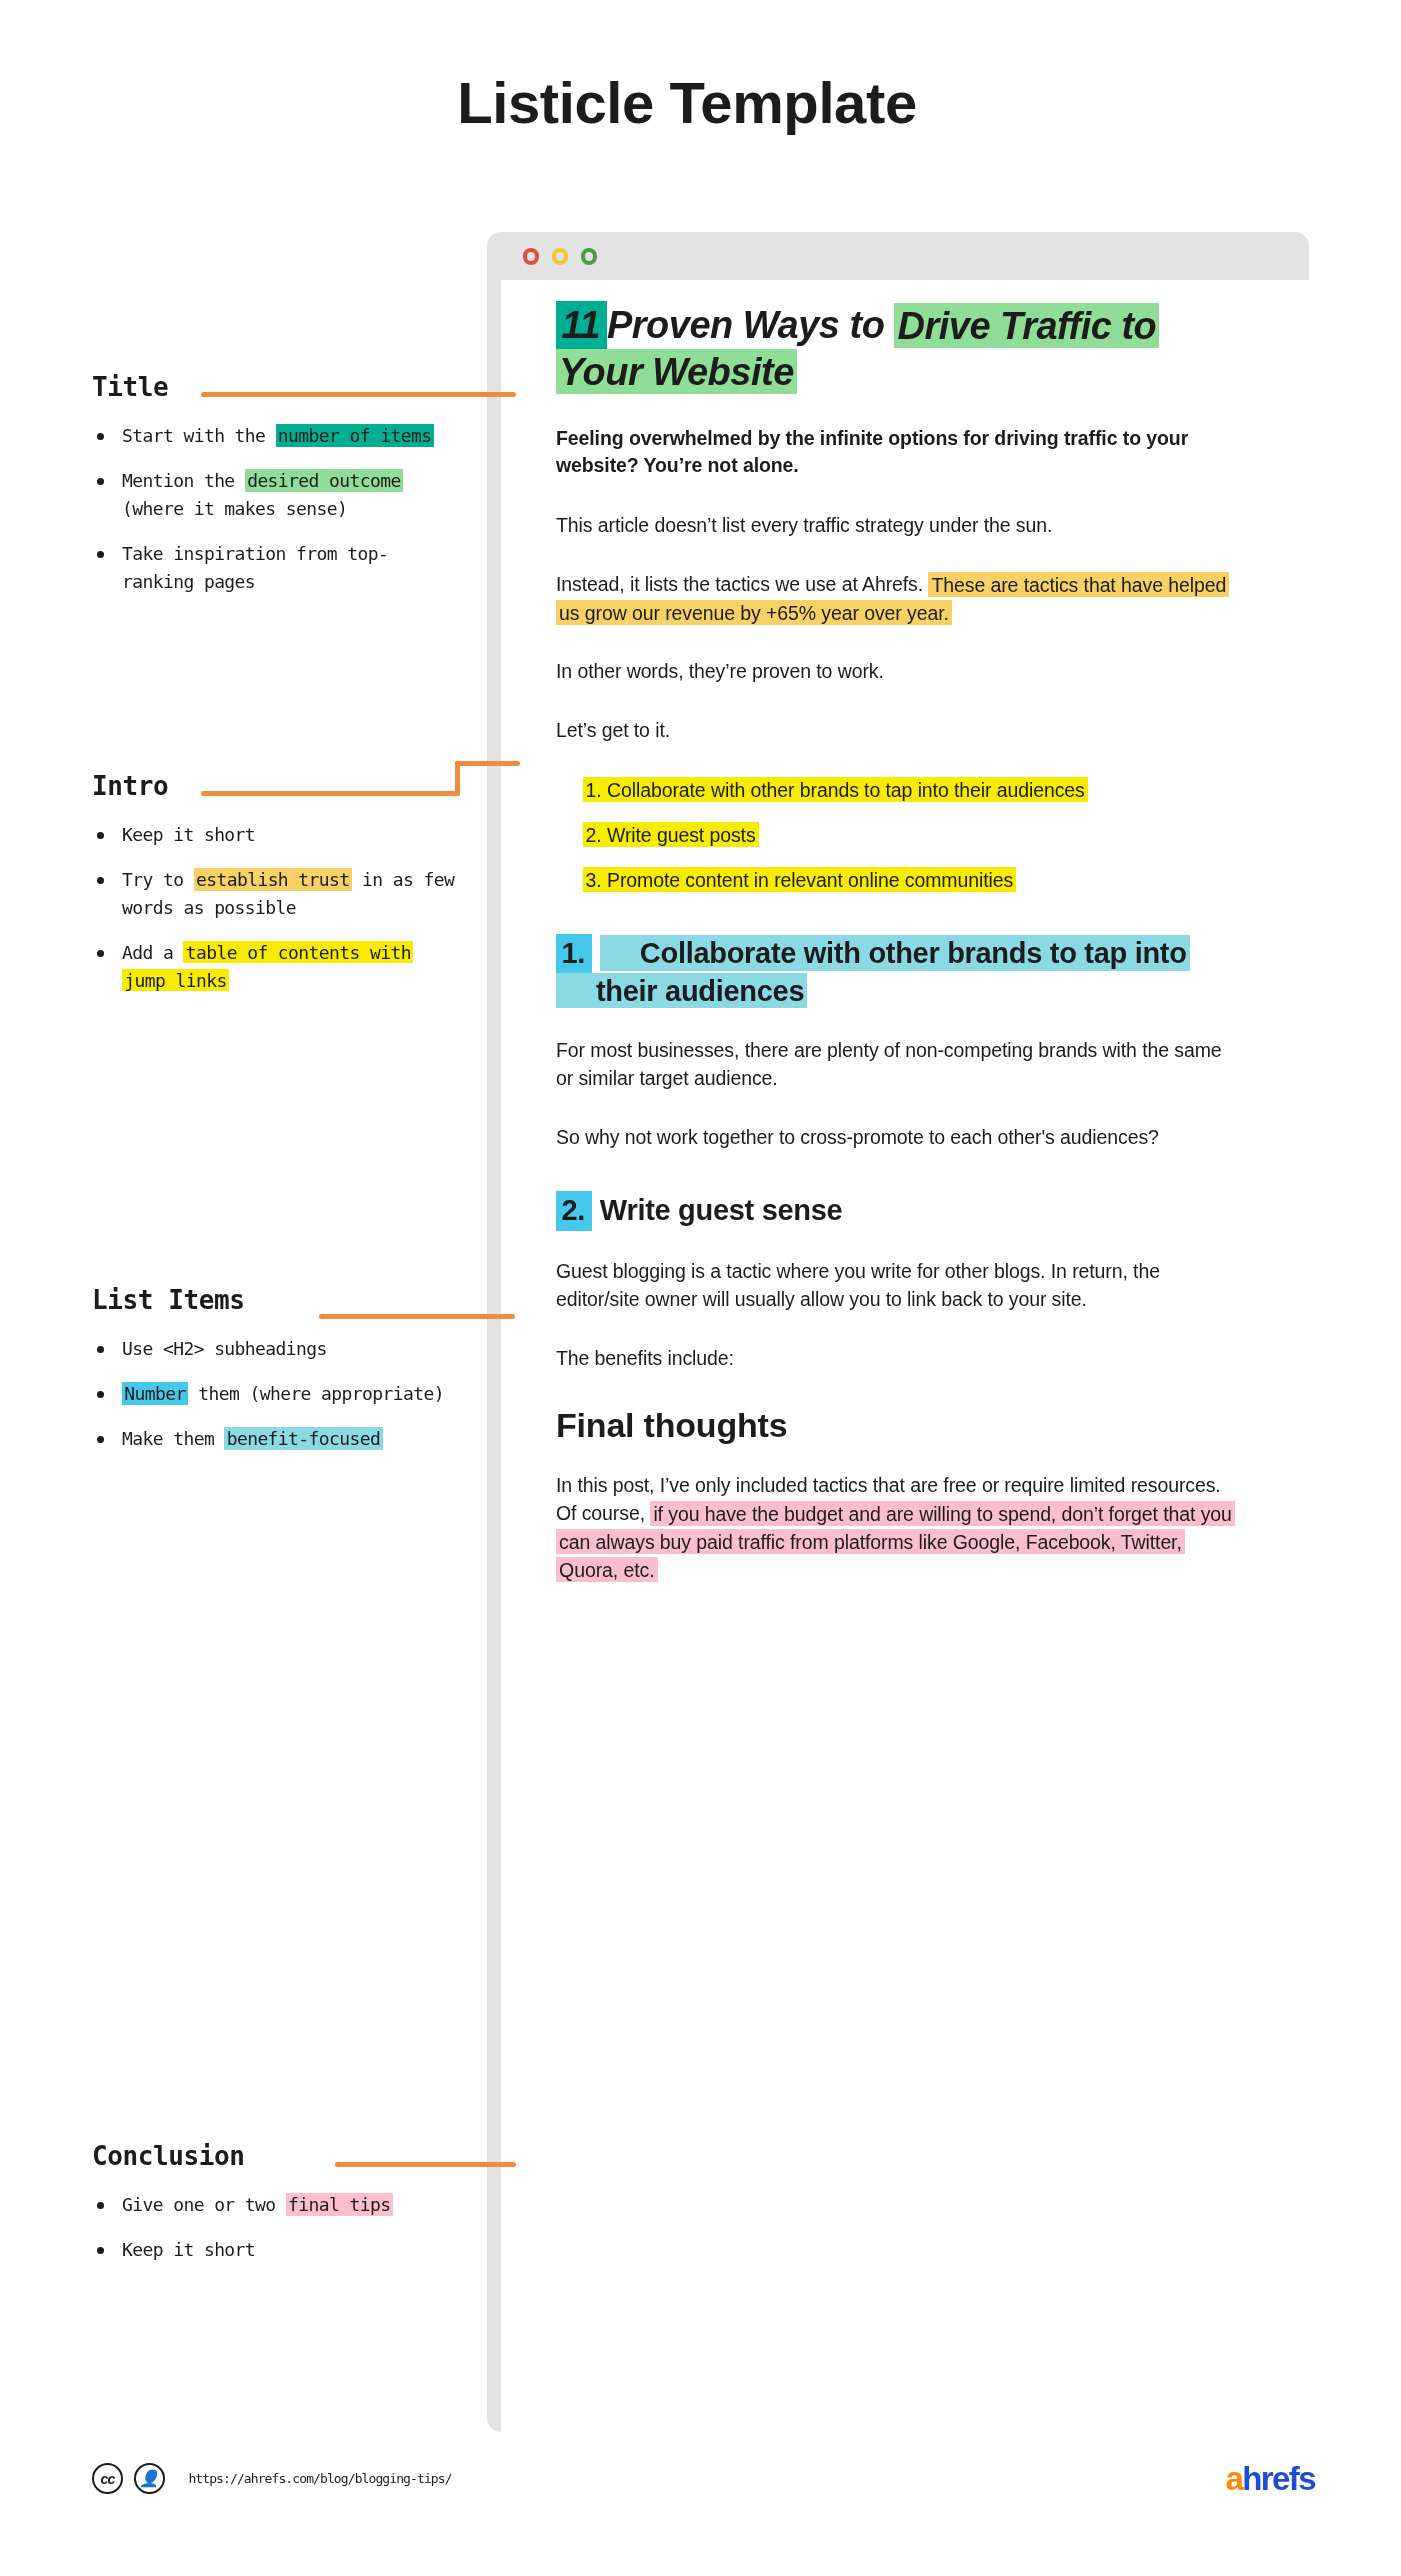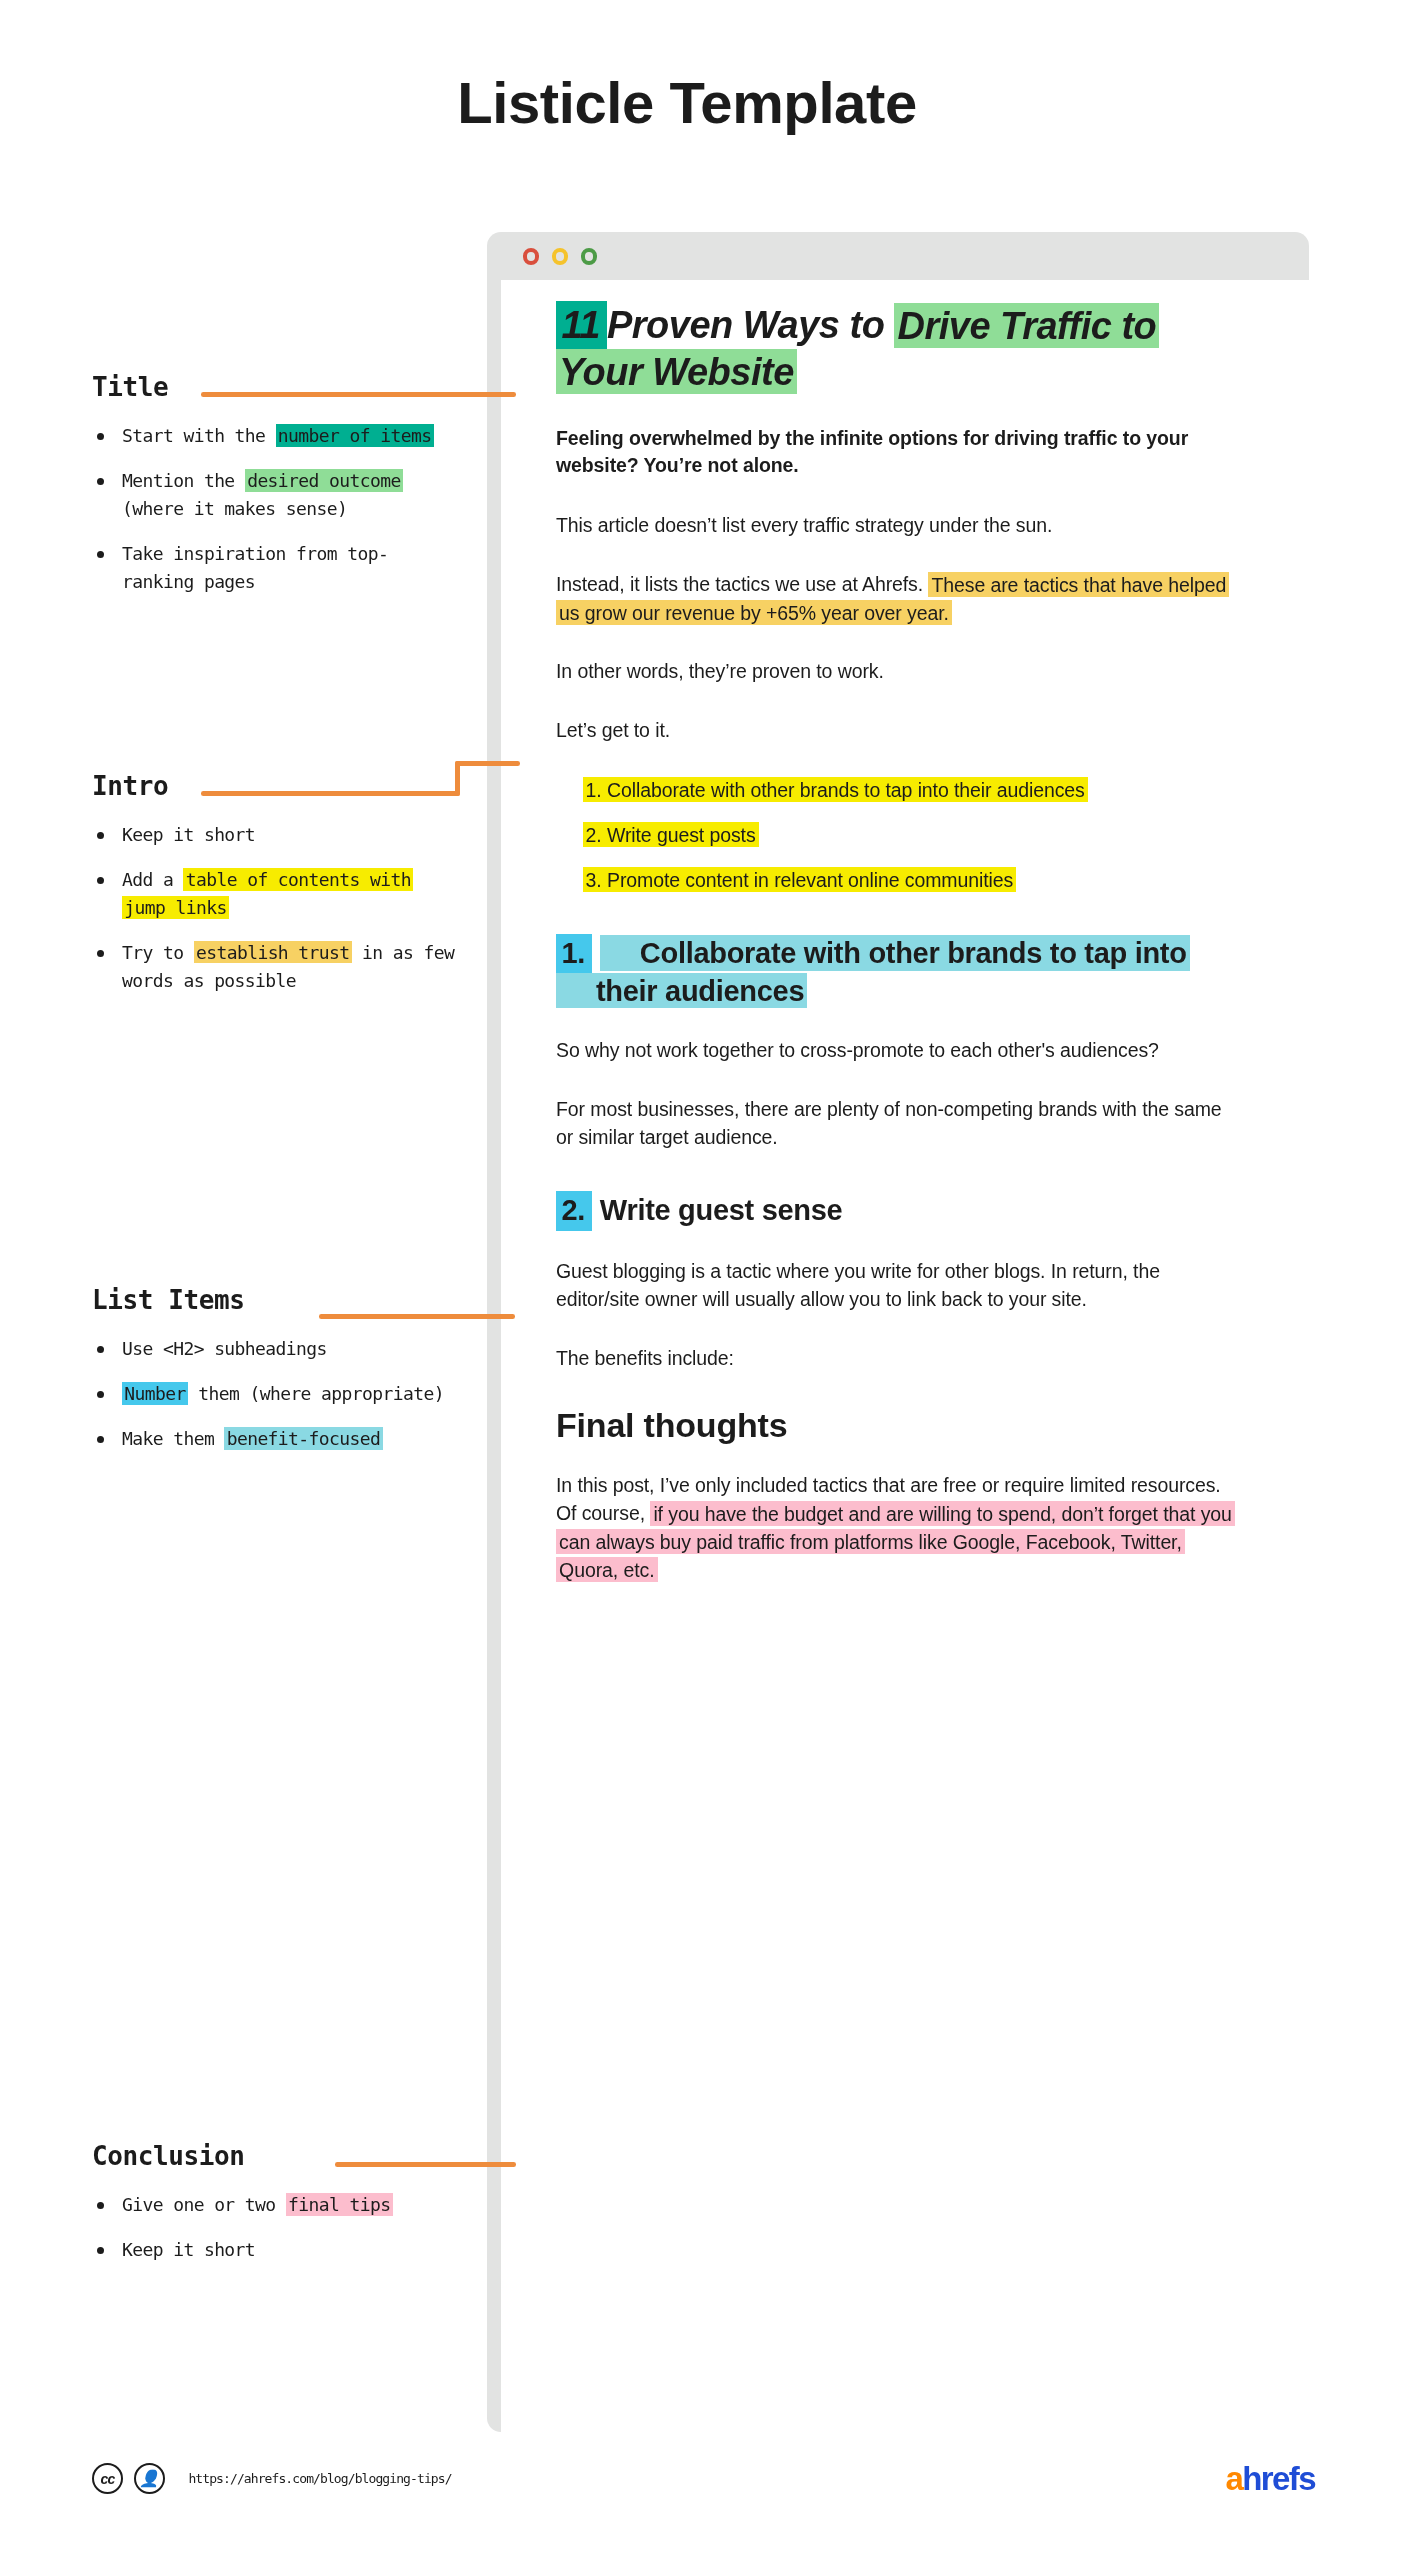--- a/index.html
+++ b/index.html
@@ -275,22 +275,22 @@
 
       <p class="art-p">Let’s get to it.</p>
 
       <div class="toc">
         <div class="toc-item"><span class="hl hl-yellow">1. Collaborate with other brands to tap into their audiences</span></div>
         <div class="toc-item"><span class="hl hl-yellow">2. Write guest posts</span></div>
         <div class="toc-item"><span class="hl hl-yellow">3. Promote content in relevant online communities</span></div>
       </div>
 
       <h2 class="art-h2"><span class="hl hl-cyan num-tag">1.</span> <span class="hl hl-lightcyan">Collaborate with other brands to tap into their audiences</span></h2>
+      <p class="art-p">For most businesses, there are plenty of non-competing brands with the same or similar target audience.</p>
       <p class="art-p">So why not work together to cross-promote to each other's audiences?</p>
-      <p class="art-p">For most businesses, there are plenty of non-competing brands with the same or similar target audience.</p>
 
       <h2 class="art-h2"><span class="hl hl-cyan num-tag">2.</span> <span>Write guest sense</span></h2>
       <p class="art-p">Guest blogging is a tactic where you write for other blogs. In return, the editor/site owner will usually allow you to link back to your site.</p>
       <p class="art-p">The benefits include:</p>
 
       <h2 class="art-h2-final">Final thoughts</h2>
       <p class="art-p"><span>In this post, I’ve only included tactics that are free or require limited resources. Of course, </span><span class="hl hl-pink">if you have the budget and are willing to spend, don’t forget that you can always buy paid traffic from platforms like Google, Facebook, Twitter, Quora, etc.</span></p>
 
     </div>
   </div>
@@ -301,22 +301,22 @@
       <li><span>Start with the </span><span class="hl hl-teal">number of items</span><span></span></li>
       <li><span>Mention the </span><span class="hl hl-lightgrn">desired outcome</span><span> (where it makes sense)</span></li>
       <li><span>Take inspiration from top-ranking pages</span></li>
     </ul>
   </div>
 
   <div class="annot" style="top:771px;">
     <div class="annot-head">Intro</div>
     <ul>
       <li><span>Keep it short</span></li>
+      <li><span>Try to </span><span class="hl hl-amber">establish trust</span><span> in as few words as possible</span></li>
       <li><span>Add a </span><span class="hl hl-yellow">table of contents with jump links</span></li>
-      <li><span>Try to </span><span class="hl hl-amber">establish trust</span><span> in as few words as possible</span></li>
     </ul>
   </div>
 
   <div class="annot" style="top:1285px;">
     <div class="annot-head">List Items</div>
     <ul>
       <li><span>Use &lt;H2&gt; subheadings</span></li>
       <li><span class="hl hl-cyan">Number</span><span> them (where appropriate)</span></li>
       <li><span>Make them </span><span class="hl hl-lightcyan">benefit-focused</span></li>
     </ul>

